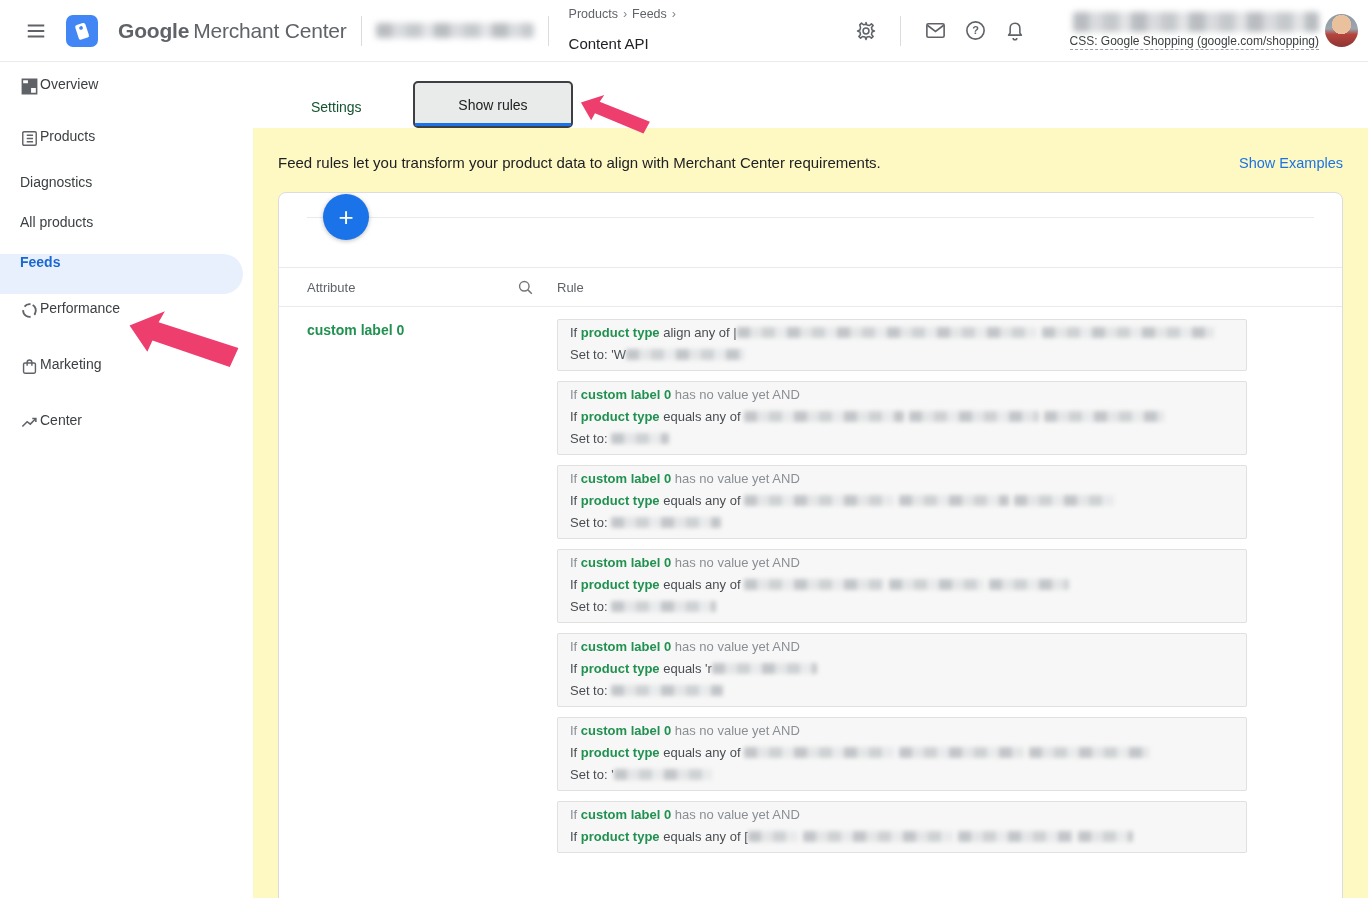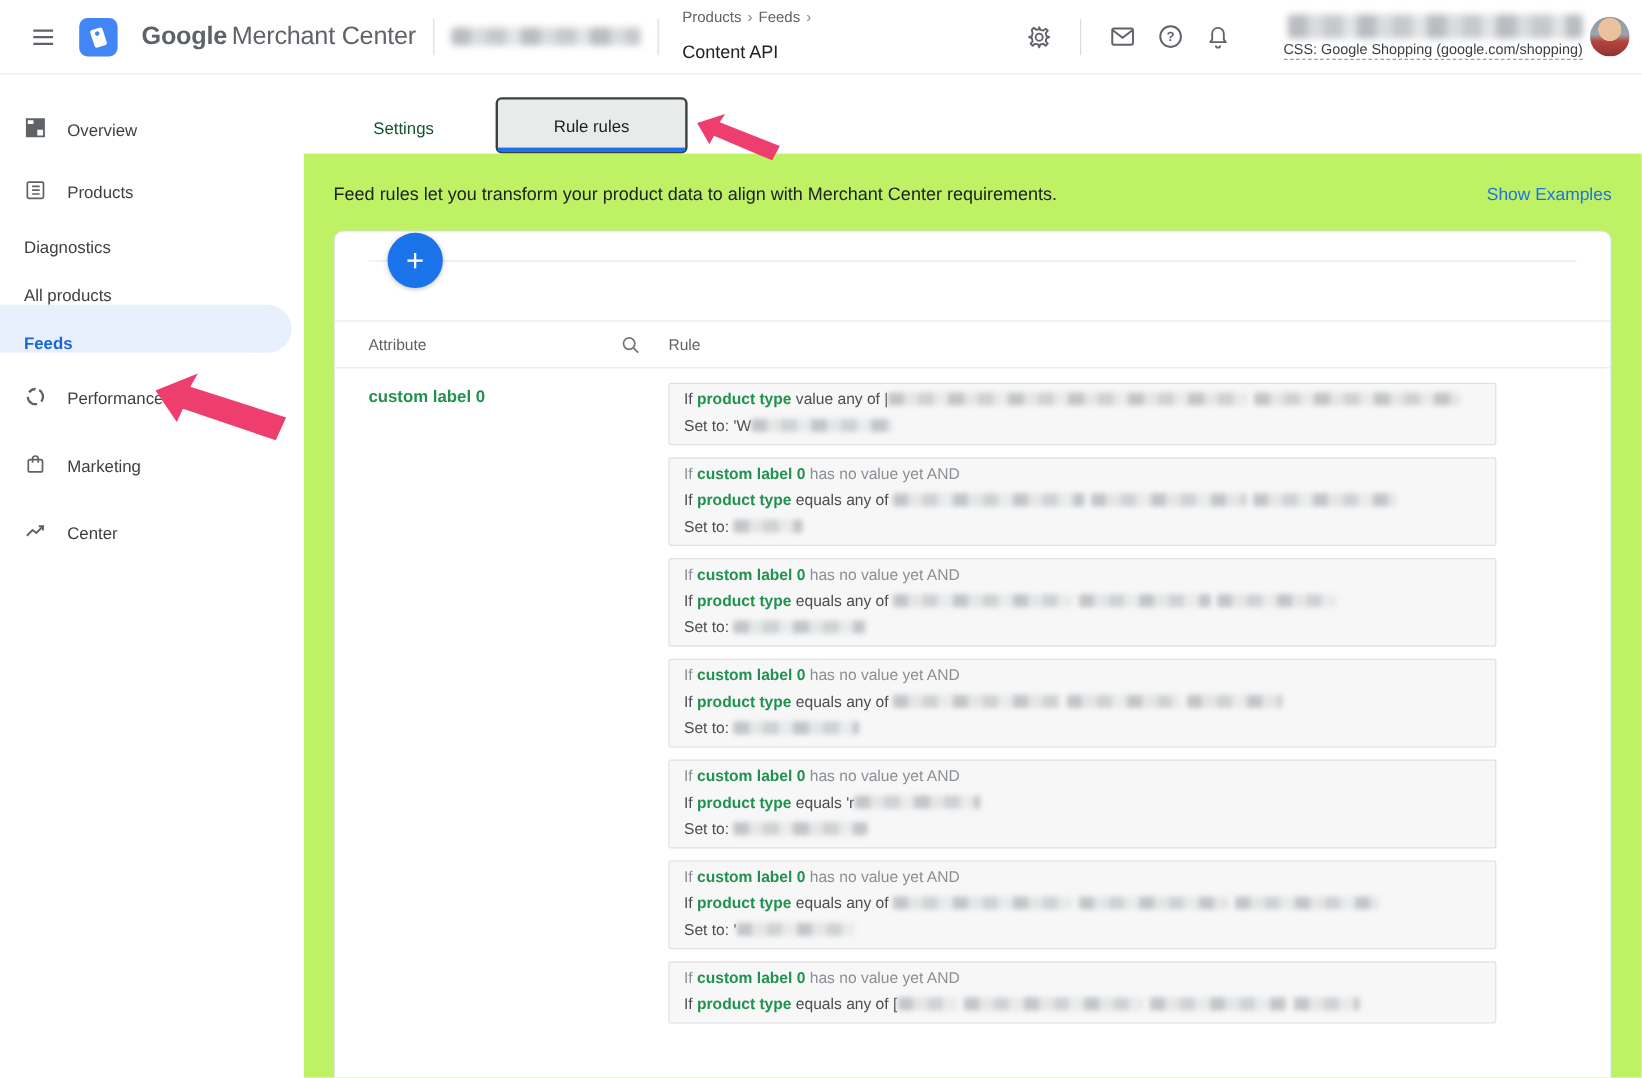--- a/index.html
+++ b/index.html
@@ -30,41 +30,41 @@
   .css-info { margin-left:16px; width:268px; display:flex; flex-direction:column; align-items:flex-end; }
   .email-chip { width:246px; height:20px; margin-bottom:2px; }
   .css-label { font-size:12px; color:#3c4043; border-bottom:1px dashed #9aa0a6; padding-bottom:1px; white-space:nowrap; }
   .avatar { width:33px; height:33px; border-radius:50%; margin-left:6px; flex:0 0 auto; cursor:pointer;
     background:
       radial-gradient(circle at 50% 32%, #e9c29d 0 34%, rgba(0,0,0,0) 35%),
       linear-gradient(180deg,#8f9aa6 0%,#9aa5af 45%,#b5443c 62%,#8e3434 100%); }
 
   
   .sidebar { position:absolute; top:62px; left:0; width:253px; bottom:0; background:#fff; padding-top:14px; z-index:10; }
-  .side-item { display:flex; align-items:flex-end; height:40px; padding-left:20px; gap:16px;
+  .side-item { display:flex; align-items:flex-start; height:40px; padding-left:20px; 
     font-size:14px; color:#3c4043; cursor:pointer; }
   .side-item .sicon { width:20px; height:20px; color:#5f6368; display:flex; align-items:center; }
   .side-item.sub { }
   .side-item.mb-lg { margin-bottom:12px; }
   .side-item.mb-md { margin-bottom:6px; }
   .side-item.mb-xl { margin-bottom:16px; }
   .side-item.active { background:#e8f0fe; border-radius:0 20px 20px 0; width:243px;
     color:#1967d2; font-weight:600; }
 
   
   .main { position:absolute; top:62px; left:253px; right:0; bottom:0; }
   .tabbar { position:relative; height:66px; background:#fff; }
   .tab { position:absolute; font-size:14px; cursor:pointer; }
   .tab-settings { left:50px; top:12px; height:66px; line-height:66px; color:#14532d; padding:0 8px;text-align:center; }
   .tab-feedrules { left:160px; top:19px; width:160px; height:47px; background:#e9eaea;
     border:2px solid #3c4043; border-radius:5px; color:#202124; display:flex;
     align-items:center; justify-content:center; }
   .tab-feedrules .tab-underline { position:absolute; left:0; right:0; bottom:0; height:3px; background:#1a73e8; }
 
-  .content { position:absolute; top:66px; left:0; right:0; bottom:0; background:#bef264;
+  .content { position:absolute; top:66px; left:0; right:0; bottom:0; background:#fef9c3;
     padding:0 25px; overflow:hidden; }
   .intro-row { margin-top:26px; display:flex; align-items:baseline; justify-content:space-between; }
   .intro-text { font-size:15px; color:#202124; }
   .show-examples { font-size:14.5px; color:#1a73e8; cursor:pointer; text-decoration:none; white-space:nowrap; }
 
   .card { margin-top:21px; background:#fff; border:1px solid #dadce0; border-radius:8px; height:760px; overflow:hidden; }
   .card-head { display:flex; align-items:center; padding:16px 28px 12px 28px; }
   .feed-chip { width:55px; height:13px; margin-right:7px; }
   .feed-lang { font-size:15px; color:#202124; }
   .collapse-btn { margin-left:auto; border:none; background:none; cursor:pointer; color:#5f6368;
@@ -218,21 +218,21 @@
 
   <svg class="pink-arrow arrow-feeds" viewBox="0 0 100 44">
     <path d="M2 18 L30 2 L26 12 L96 24 L91 41 L23 28 L20 38 Z" fill="#ee3e6e"></path>
   </svg>
 </nav>
 
 <main class="main">
   <div class="tabbar">
     <div class="tab tab-settings">Settings</div>
     <div class="tab tab-feedrules">
-      <span>Rule rules</span>
+      <span>Show rules</span>
       <div class="tab-underline"></div>
     </div>
     <svg class="pink-arrow arrow-tab" viewBox="0 0 100 44">
       <path d="M2 18 L30 2 L26 12 L96 24 L91 41 L23 28 L20 38 Z" fill="#ee3e6e"></path>
     </svg>
   </div>
 
   <div class="content">
     <div class="intro-row">
       <p class="intro-text">Feed rules let you transform your product data to align with Merchant Center requirements.</p>
@@ -256,21 +256,21 @@
               </svg>
           </span>
         </div>
         <span>Rule</span>
       </div>
 
       <div class="rule-row">
         <div class="attr-cell">custom label 0</div>
         <div class="rule-list">
             <div class="rule-box">
-              <div class="rule-line"><span class="seg-n">If </span><span class="seg-g">product type</span><span class="seg-n"> value any of |</span><span class="redact" style="width: 300px;"></span><span class="redact" style="width: 172px;"></span></div>
+              <div class="rule-line"><span class="seg-n">If </span><span class="seg-g">product type</span><span class="seg-n"> align any of |</span><span class="redact" style="width: 300px;"></span><span class="redact" style="width: 172px;"></span></div>
               <div class="rule-line"><span class="seg-n">Set to: 'W</span><span class="redact" style="width: 118px;"></span></div>
             </div>
             <div class="rule-box">
               <div class="rule-line"><span class="seg-m">If </span><span class="seg-g">custom label 0</span><span class="seg-m"> has no value yet AND</span></div>
               <div class="rule-line"><span class="seg-n">If </span><span class="seg-g">product type</span><span class="seg-n"> equals any of </span><span class="redact" style="width: 160px;"></span><span class="redact" style="width: 130px;"></span><span class="redact" style="width: 120px;"></span></div>
               <div class="rule-line"><span class="seg-n">Set to: </span><span class="redact" style="width: 58px;"></span></div>
             </div>
             <div class="rule-box">
               <div class="rule-line"><span class="seg-m">If </span><span class="seg-g">custom label 0</span><span class="seg-m"> has no value yet AND</span></div>
               <div class="rule-line"><span class="seg-n">If </span><span class="seg-g">product type</span><span class="seg-n"> equals any of </span><span class="redact" style="width: 150px;"></span><span class="redact" style="width: 110px;"></span><span class="redact" style="width: 100px;"></span></div>

